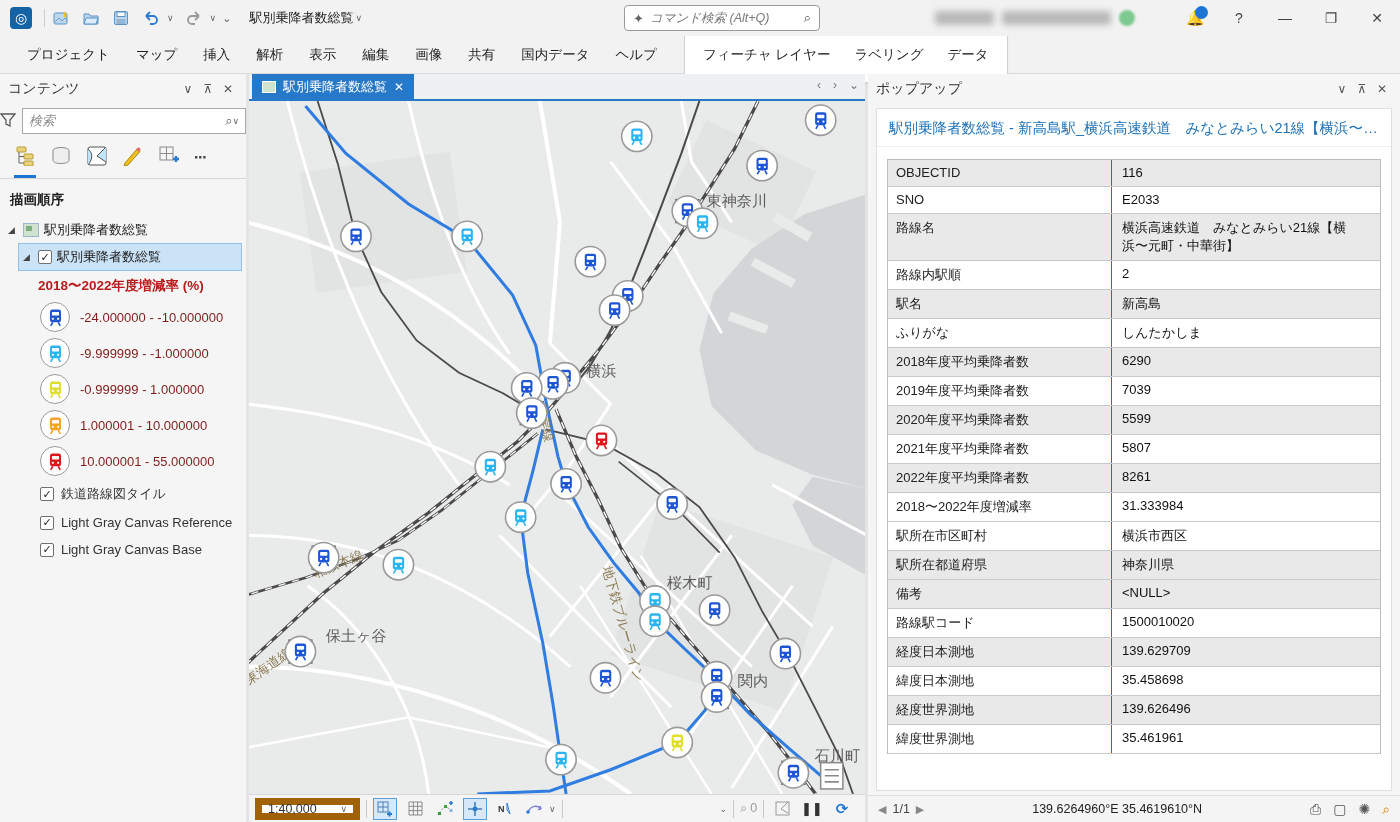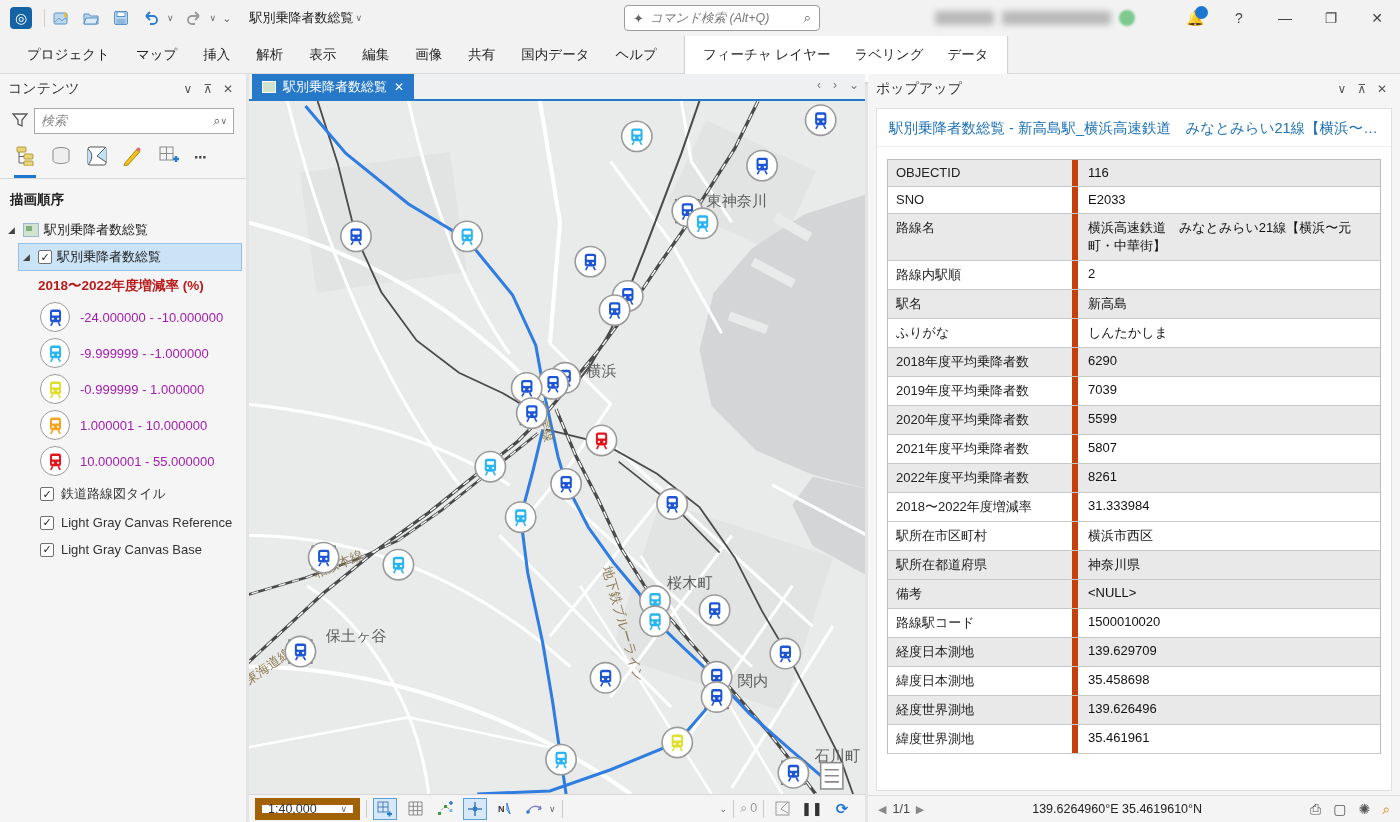--- a/index.html
+++ b/index.html
@@ -36,39 +36,39 @@
   .panel { background:#f5f5f5; display:flex; flex-direction:column; }
   .left  { width:246px; }
   .center{ flex:1; display:flex; flex-direction:column; background:#ececec; }
   .right { width:532px; }
 
   .panel-head { height:30px; display:flex; align-items:center; padding:0 8px; font-size:14px; color:#333; }
   .panel-head .title { flex:1; }
   .panel-head .hic { width:20px; text-align:center; color:#555; cursor:pointer; font-size:12px; }
 
   
-  .search-row { display:flex; align-items:center; padding:4px 12px; gap:6px; }
+  .search-row { display:flex; align-items:center; padding:4px 0; gap:6px; }
   .funnel { color:#5a5a5a; }
   .search-box { flex:1; height:26px; background:#fff; border:1px solid #a9a9a9; display:flex; align-items:center; padding:0 6px; gap:4px; }
   .search-box .ph { flex:1; color:#888; font-style:italic; }
   .tabs-ic { display:flex; align-items:flex-end; gap:14px; padding:8px 10px 0 14px; border-bottom:1px solid #d6d6d6; }
   .tabic { padding-bottom:6px; border-bottom:3px solid transparent; cursor:pointer; }
   .tabic.active { border-bottom-color:#1d76d2; }
   .sec-label { font-weight:bold; font-size:13.5px; padding:12px 10px 8px 10px; color:#222; }
   .tree { padding:0 4px; }
   .trow { display:flex; align-items:center; gap:5px; padding:4px 4px; font-size:13px; color:#222; }
   .trow .arr { font-size:9px; color:#444; width:10px; }
   .trow.sel { background:#cbe3f7; border:1px solid #93c1e8; }
   .maplayer-ic { width:16px; height:14px; background:#cfe3cf; border:1px solid #9fb6cf; position:relative; }
   .maplayer-ic::after { content:""; position:absolute; left:2px; top:2px; width:6px; height:5px; background:#7fae7f; }
   .cb { width:14px; height:14px; background:#fff; border:1px solid #707070; border-radius:2px; display:flex; align-items:center; justify-content:center; font-size:11px; color:#222; font-weight:bold; }
   .leg-head { font-weight:bold; font-size:13.5px; color:#b91c1c; padding:6px 0 4px 34px; }
   .leg-row { display:flex; align-items:center; gap:10px; padding:3px 0 3px 36px; }
   .leg-circle { width:30px; height:30px; border-radius:50%; background:#fff; border:1.5px solid #9a9a9a; display:flex; align-items:center; justify-content:center; }
-  .leg-label { font-size:13px; color:#a21caf; }
+  .leg-label { font-size:13px; color:#7f1d1d; }
   .lyr-row { display:flex; align-items:center; gap:7px; padding:6px 0 6px 36px; font-size:13px; }
 
   
   .view-tabs { height:27px; background:#eef0f2; display:flex; align-items:flex-end; position:relative; border-bottom:2px solid #2678c8; }
   .vtab { height:25px; background:#2678c8; color:#fff; display:flex; align-items:center; gap:7px; padding:0 10px; font-size:13px; margin-left:3px; cursor:pointer; }
   .vtab .thumb { width:14px; height:12px; background:#cfe3cf; border:1px solid #fff; }
   .vtab .x { font-size:12px; cursor:pointer; }
   .vt-ctrl { position:absolute; right:6px; top:4px; color:#777; display:flex; gap:12px; font-size:12px; }
   .map-wrap { flex:1; position:relative; overflow:hidden; background:#e9eaea; }
   .map-wrap svg { display:block; width:100%; height:100%; }
@@ -81,21 +81,21 @@
   .coords { white-space:nowrap; color:#222;margin-top:41px; }
   .dim { color:#9a9a9a; }
   .refresh { color:#1d76d2; font-size:15px; font-weight:bold; }
 
   
   .popup-body { flex:1; margin:4px 8px; background:#fff; border:1px solid #e0e0e0; overflow:hidden; display:flex; flex-direction:column; }
   .pop-title { padding:10px 12px 8px 12px; color:#2073b6; font-size:14.5px; white-space:nowrap; overflow:hidden; text-overflow:ellipsis; border-bottom:1px solid #eee; cursor:pointer; }
   .attr-table { margin:12px 10px; border:1px solid #bdbdbd; border-bottom:none; }
   .arow { display:flex; border-bottom:1px solid #c9c9c9; min-height:27px; }
   .arow.alt { background:#e9e9e9; }
-  .acell-l { width:190px; padding:5px 8px; border-right:6px solid #c2410c; color:#222; font-size:13px; }
+  .acell-l { width:224px; padding:5px 8px; border-right:1px solid #c2410c; color:#222; font-size:13px; }
   .acell-v { flex:1; padding:5px 10px; color:#111; font-size:13px; }
   .pop-status { height:27px; background:#f4f4f4; border-top:1px solid #ddd; display:flex; align-items:center; padding:0 10px; gap:6px; font-size:12.5px; color:#444; }
   .pager { display:flex; gap:6px; align-items:center; }
   .pg-arr { color:#888; cursor:pointer; font-size:11px; }
   .pop-coords { flex:1; text-align:center; color:#222; }
   .pop-ics { display:flex; gap:12px; font-size:14px; }
   .pop-ics span { cursor:pointer; color:#555; }
   .zoom-orange { color:#e08a1e !important; }
 </style>
 </head>

